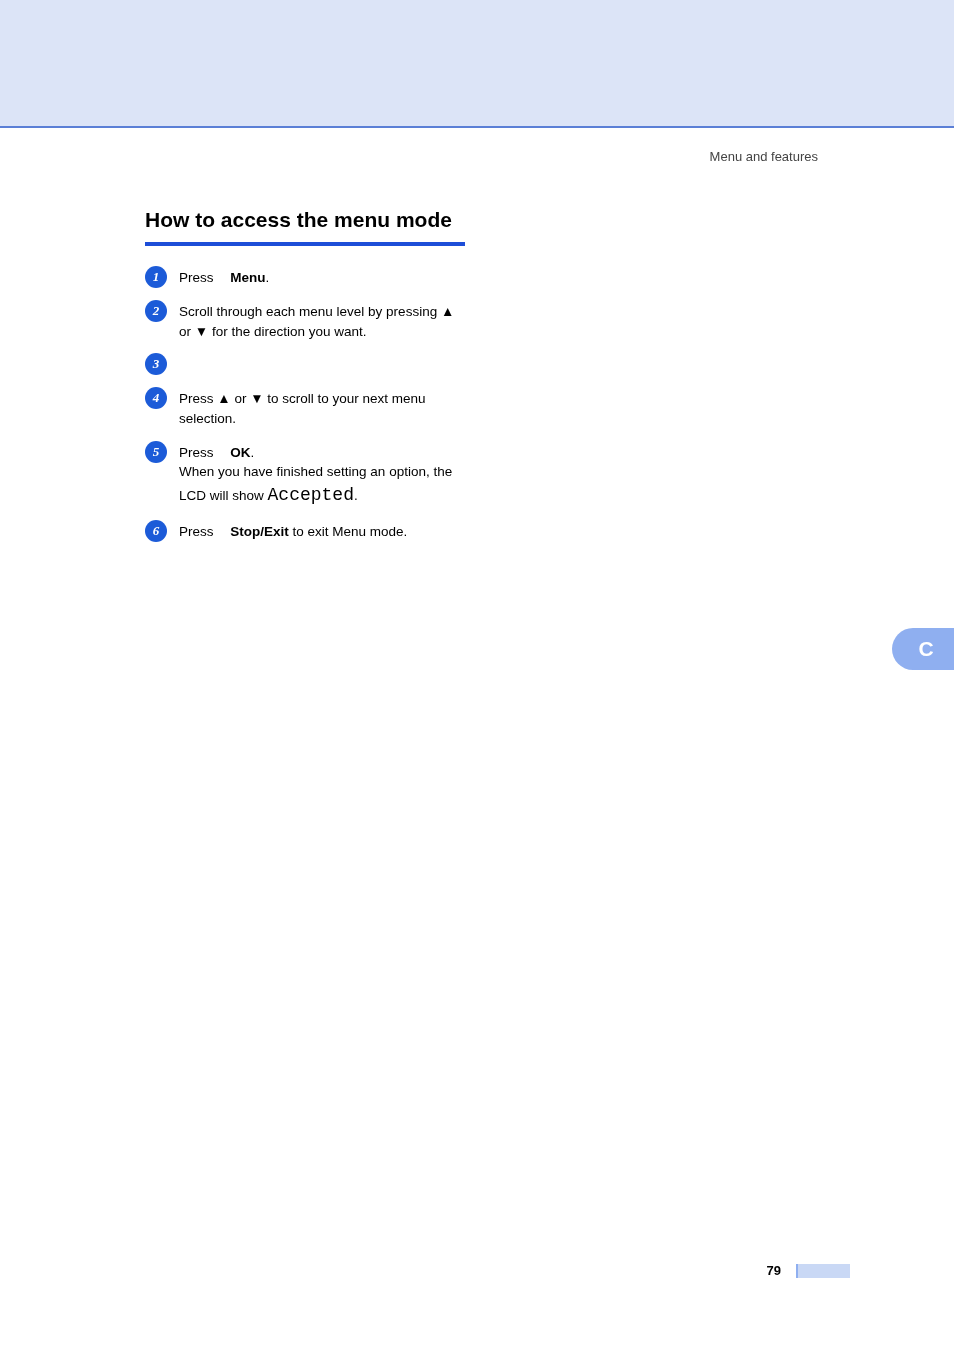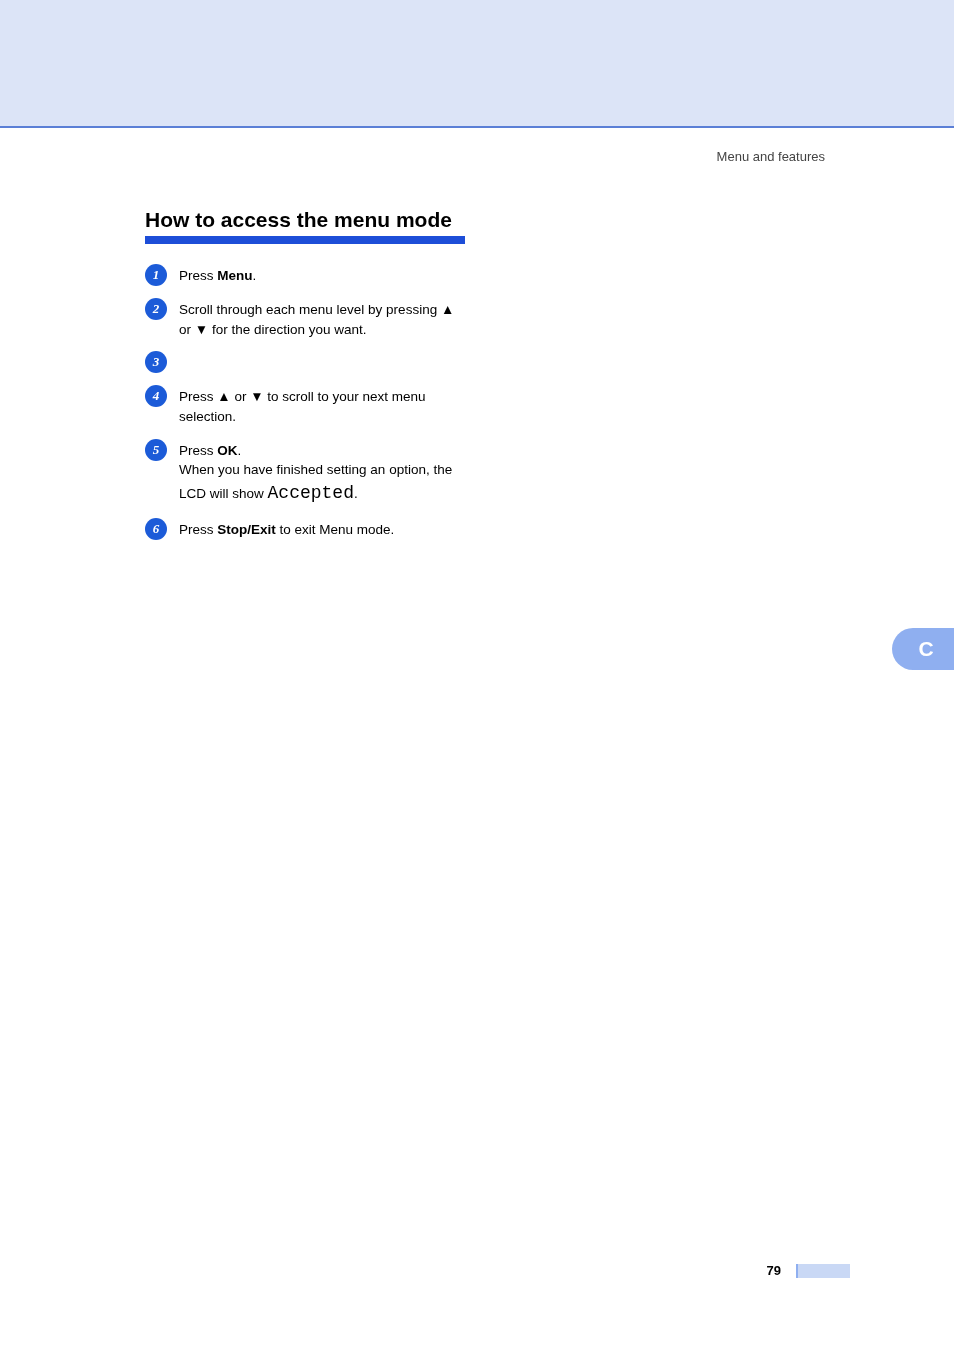--- a/index.html
+++ b/index.html
@@ -16,37 +16,37 @@
     }
     .header-bar {
       width: 100%;
       height: 128px;
       background: #dce4f7;
       border-bottom: 2px solid #5b7fd6;
     }
     .header-text {
       position: absolute;
       top: 149px;
-      right: 129px;
+      right: 136px;
       font-size: 13px;
       color: #444;
     }
     .content {
       position: absolute;
       top: 206px;
       left: 145px;
       width: 320px;
     }
     .section-title {
       font-size: 21px;
       font-weight: bold;
       color: #000;
       line-height: 1.35;
-      padding-bottom: 2px;
-      border-bottom: 8px solid #1d4ed8;
+      padding-bottom: 8px;
+      border-bottom: 4px solid #1d4ed8;
       margin-bottom: 22px;
     }
     .step {
       display: flex;
       align-items: flex-start;
       margin-bottom: 14px;
     }
     .step-number {
       flex: 0 0 22px;
       width: 22px;
@@ -64,20 +64,21 @@
       font-style: italic;
       font-family: Georgia, 'Times New Roman', serif;
     }
     .step-text {
       font-size: 13.5px;
       line-height: 1.45;
       color: #000;
     }
     .step-text .bold {
       font-weight: bold;
+      margin-left: 13px;
     }
     .mono {
       font-family: Liberation Mono, monospace;
       font-size: 18px;
     }
     .side-tab {
       position: absolute;
       right: 0;
       top: 628px;
       width: 62px;

